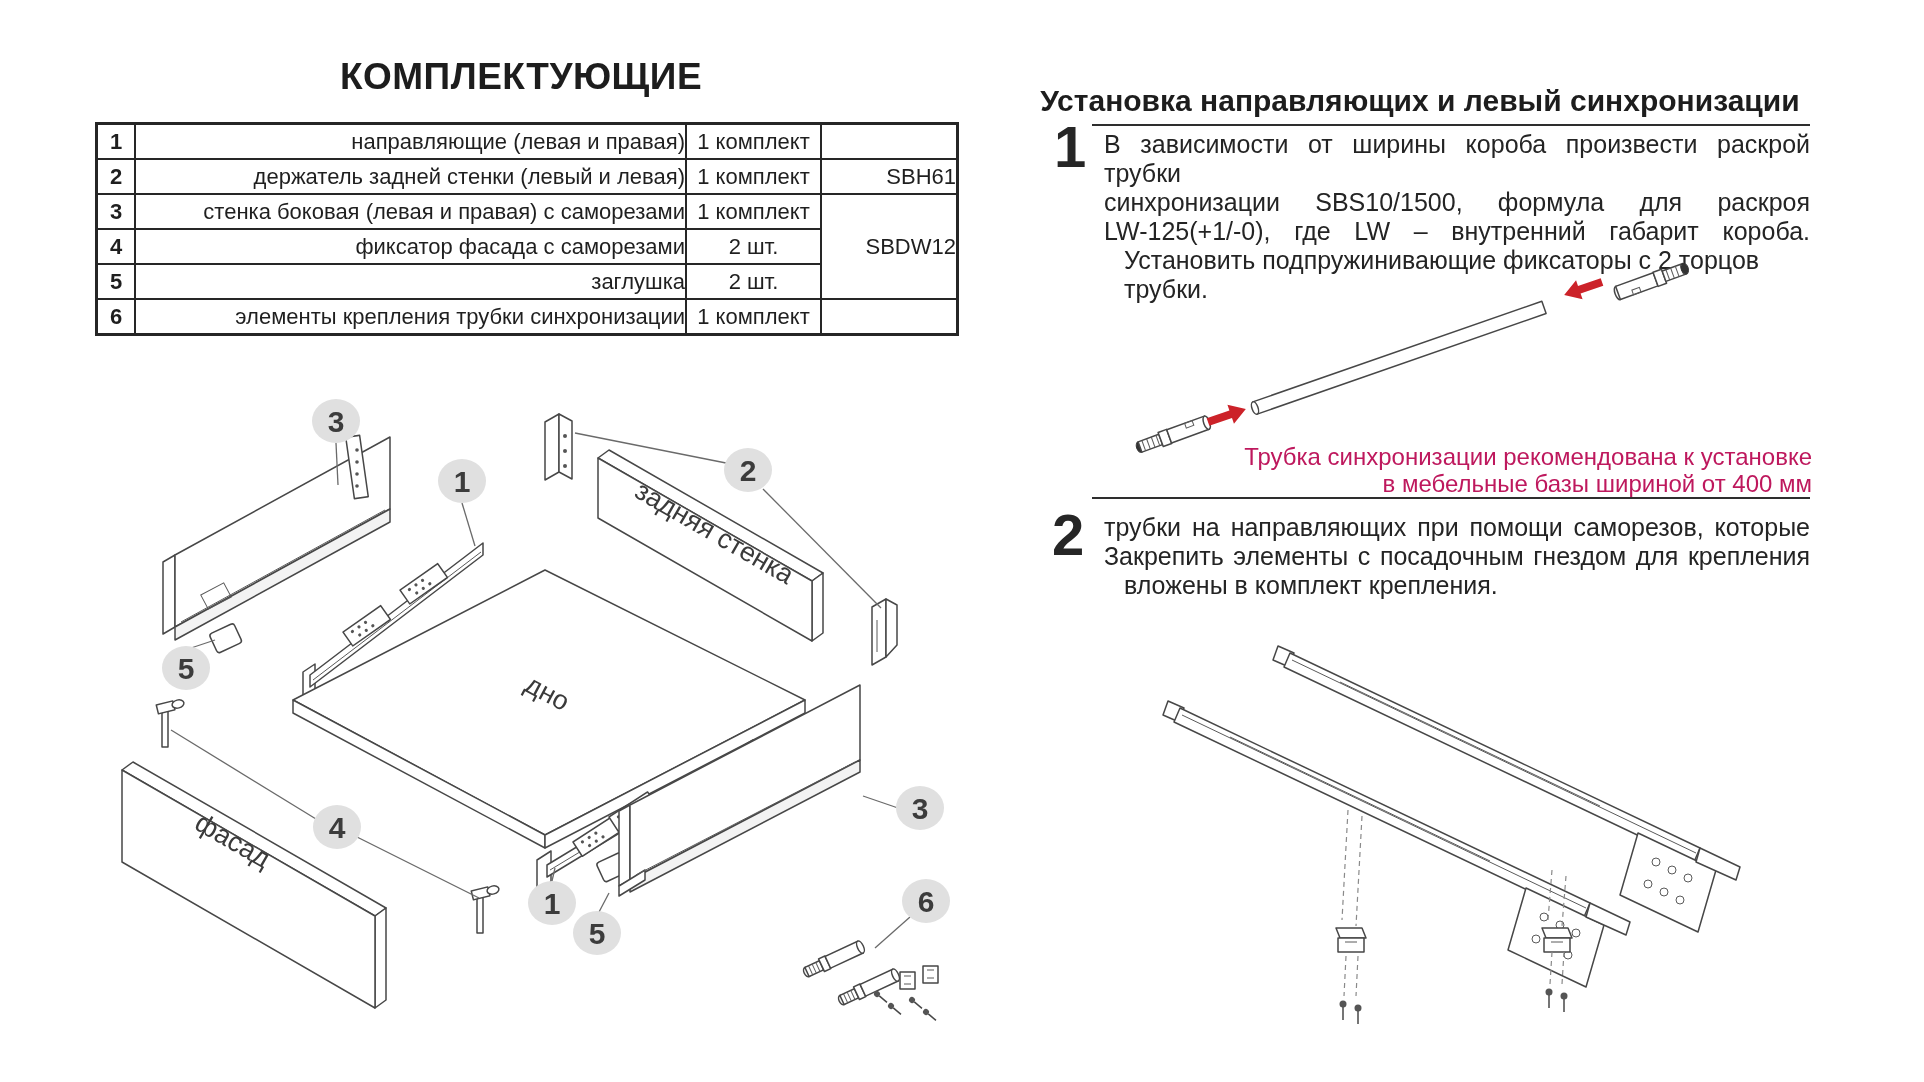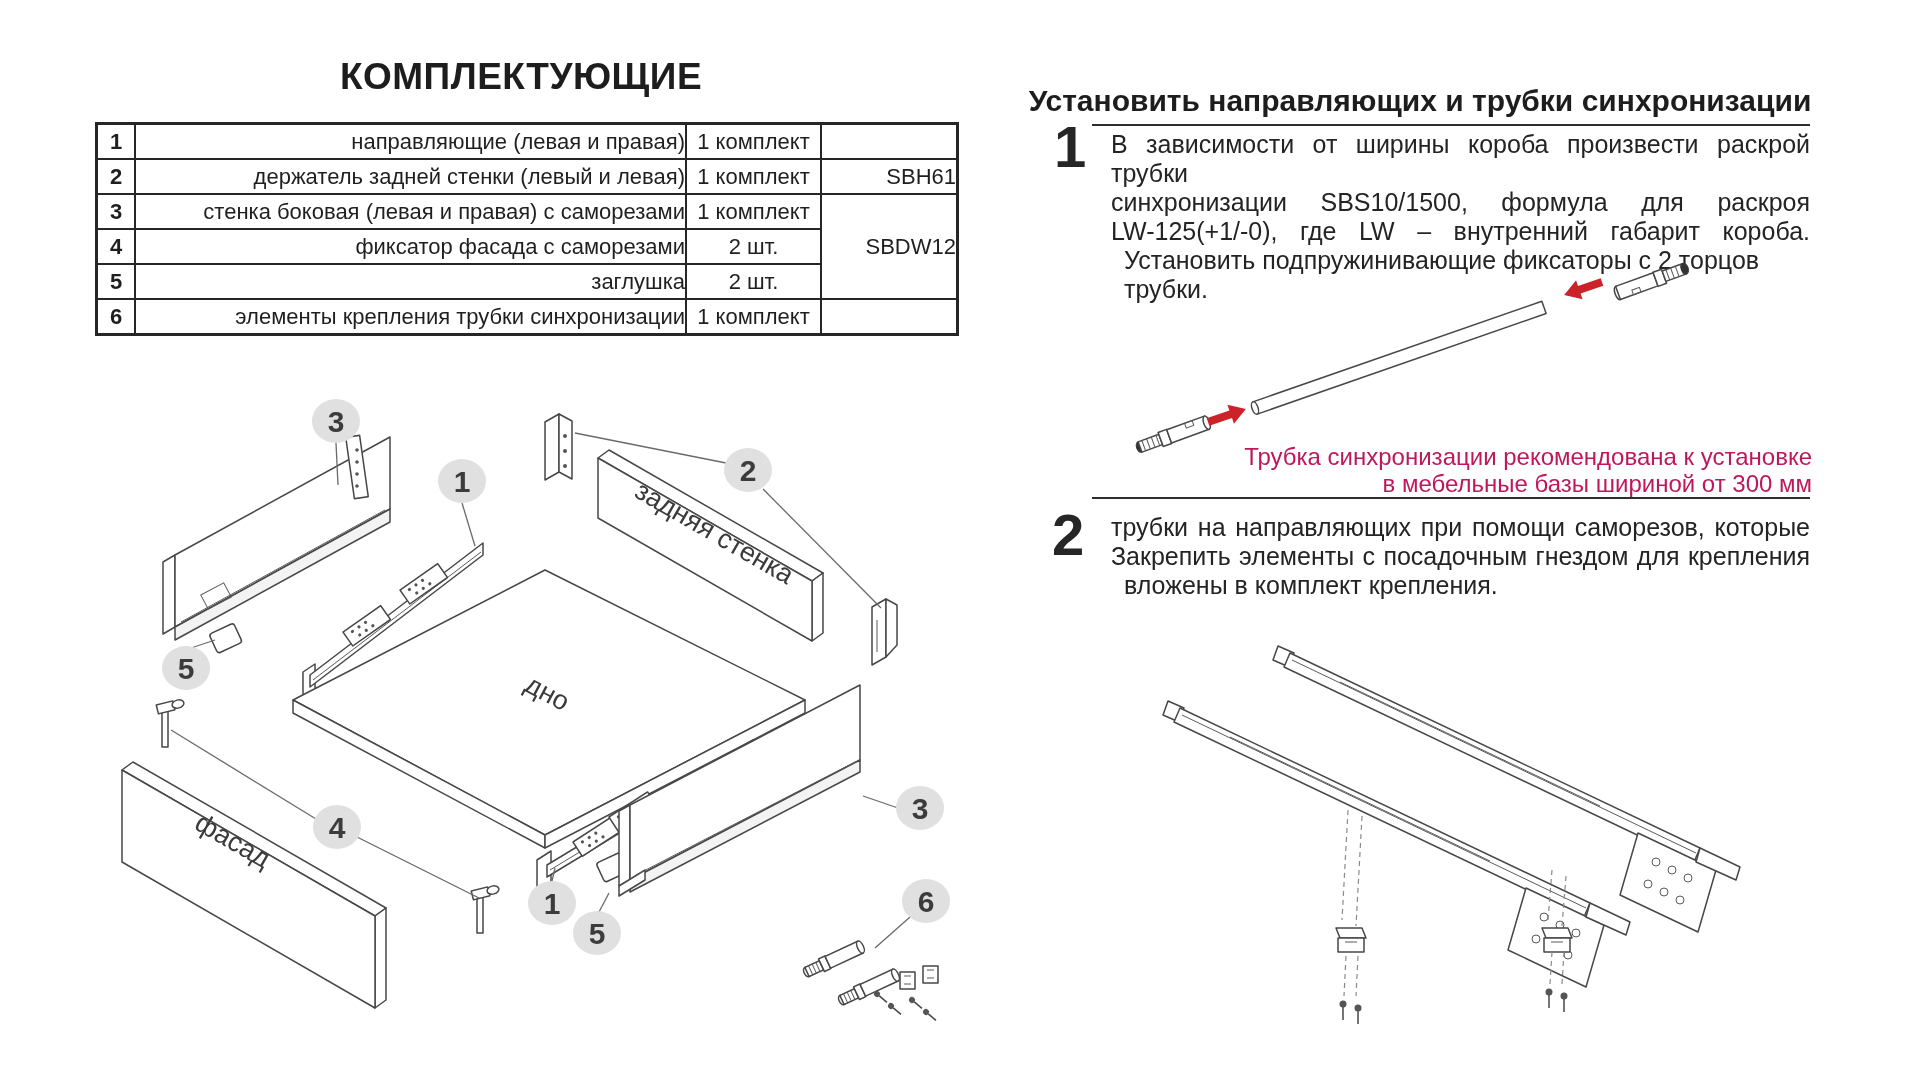--- a/index.html
+++ b/index.html
@@ -27,21 +27,21 @@
                font-size:30px;font-weight:bold;color:#1d1d1d;}
   .rule{height:2px;background:#2e2e2e;}
   .rule1{left:1092px;top:124px;width:718px;}
   .rule2{left:1092px;top:497px;width:718px;}
   .step-num{font-size:58px;font-weight:bold;color:#262626;line-height:1;}
   .step1-num{left:1054px;top:118px;}
   .step2-num{left:1052px;top:506px;}
   .step-text{width:706px;font-size:25px;line-height:29px;color:#242424;}
   .step1-text{left:1104px;top:130px;}
   .step2-text{left:1104px;top:513px;}
-  .jline{text-align:justify;text-align-last:justify;margin-left:7px;}
+  .jline{text-align:justify;text-align-last:justify;}
   .lline{text-align:left;margin-left:20px;}
   .tube-caption{left:1200px;top:443px;width:612px;text-align:right;
                 font-size:24px;line-height:27px;color:#be185d;}
 
   
   svg{position:absolute;}
   .ln{fill:none;stroke:#474747;stroke-width:1.5;stroke-linejoin:round;}
   .ln2{fill:#ffffff;stroke:#474747;stroke-width:1.5;stroke-linejoin:round;}
   .lnf{fill:#f3f3f3;stroke:#474747;stroke-width:1.5;stroke-linejoin:round;}
   .thin{fill:none;stroke:#5a5a5a;stroke-width:1;}
@@ -310,21 +310,21 @@
   <g>
     <ellipse class="marker" cx="835" cy="508" rx="24" ry="22"></ellipse>
     <text class="marker-txt" x="835" y="519">3</text>
   </g>
   <g>
     <ellipse class="marker" cx="841" cy="601" rx="24" ry="22"></ellipse>
     <text class="marker-txt" x="841" y="612">6</text>
   </g>
 </svg>
 
-<div class="abs right-title">Установить направляющих и трубки синхронизации</div>
+<div class="abs right-title">Установка направляющих и левый синхронизации</div>
 <div class="abs rule rule1"></div>
 
 <div class="abs step-num step1-num">1</div>
 <div class="abs step-text step1-text">
   <div class="jline">В зависимости от ширины короба произвести раскрой трубки</div>
   <div class="jline">синхронизации SBS10/1500, формула для раскроя</div>
   <div class="jline">LW-125(+1/-0), где LW – внутренний габарит короба.</div>
   <div class="lline">Установить подпружинивающие фиксаторы с 2 торцов трубки.</div>
 </div>
 
@@ -365,21 +365,21 @@
     <line class="thin" x1="53" y1="-5.5" x2="53" y2="5.5"></line>
       <line class="thin" x1="58" y1="-5.5" x2="58" y2="5.5"></line>
     <line class="thin" x1="63" y1="-5.5" x2="63" y2="5.5"></line>
       <line class="thin" x1="68" y1="-5.5" x2="68" y2="5.5"></line>
     <ellipse cx="71" cy="0" rx="3.5" ry="5.5" fill="#333" stroke="#333"></ellipse>
   </g>
 </svg>
 
 <div class="abs tube-caption">
   <div>Трубка синхронизации рекомендована к установке</div>
-  <div>в мебельные базы шириной от 300 мм</div>
+  <div>в мебельные базы шириной от 400 мм</div>
 </div>
 
 <div class="abs rule rule2"></div>
 
 <div class="abs step-num step2-num">2</div>
 <div class="abs step-text step2-text">
   <div class="jline">трубки на направляющих при помощи саморезов, которые</div>
   <div class="jline">Закрепить элементы с посадочным гнездом для крепления</div>
   <div class="lline">вложены в комплект крепления.</div>
 </div>

